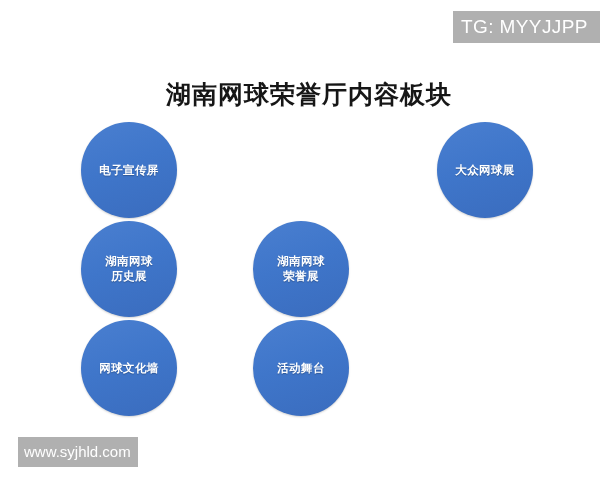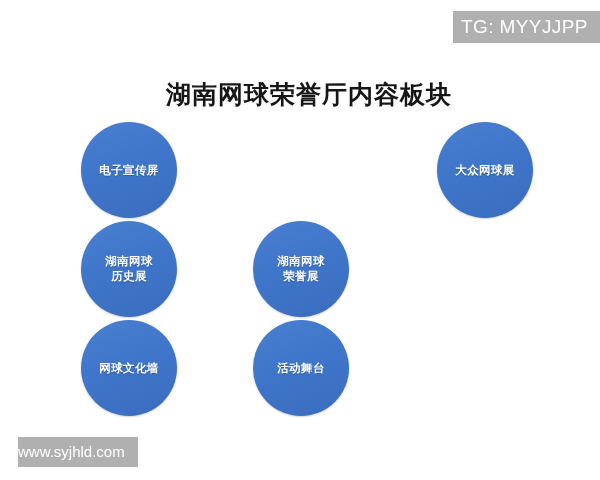--- a/index.html
+++ b/index.html
@@ -49,20 +49,21 @@
     position: absolute;
     left: 18px;
     top: 437px;
     width: 120px;
     height: 30px;
     background: #b0b0b0;
     color: #ffffff;
     font-size: 15px;
     line-height: 30px;
     text-align: left;
+    padding-left: 6px;
     box-sizing: border-box;
     font-family: "Liberation Sans", sans-serif;
     white-space: nowrap;
   }
 
   
   #page-title {
     position: absolute;
     left: 0;
     top: 78px;

